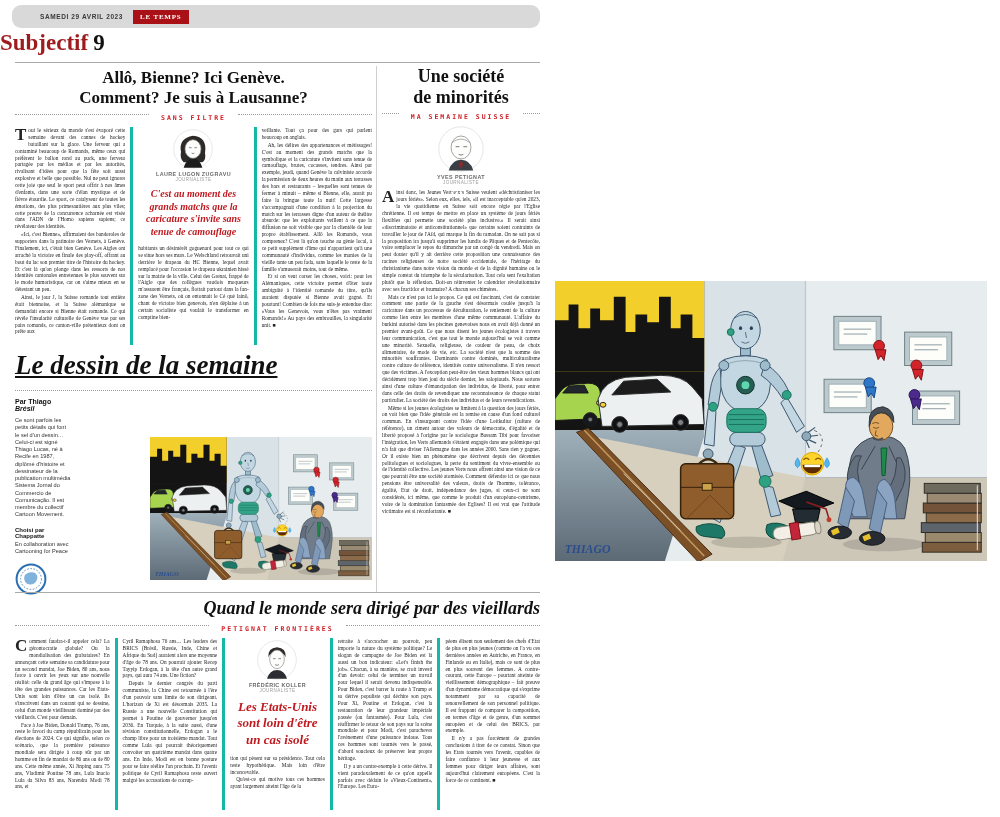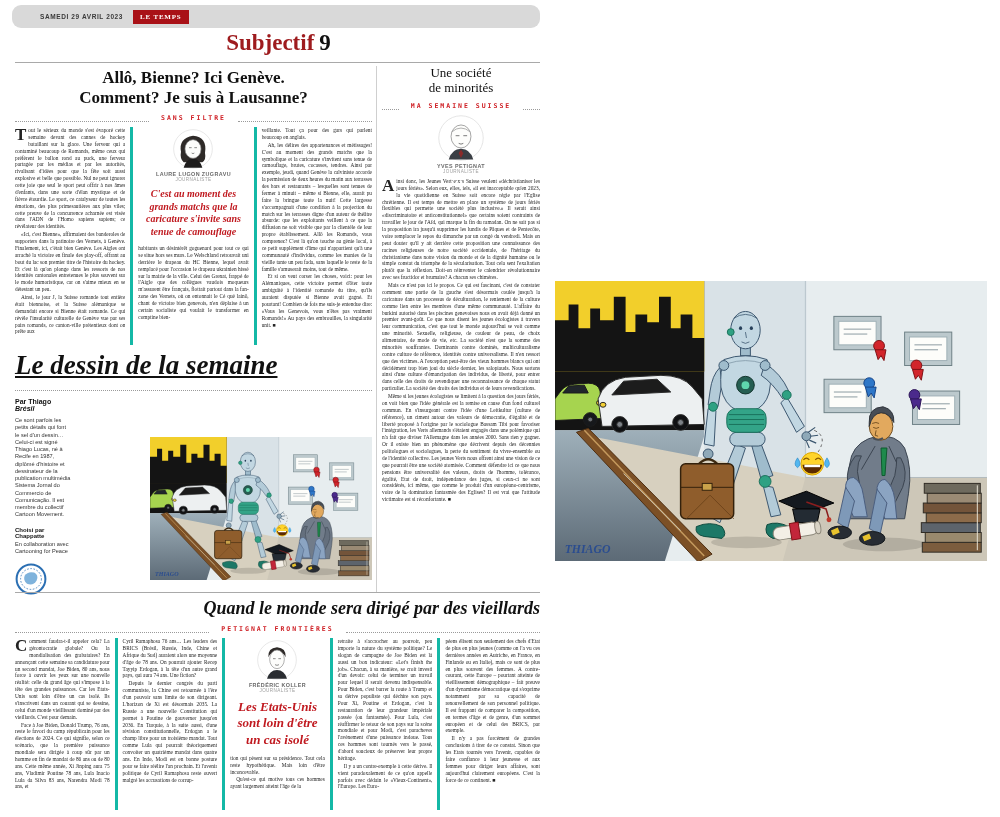--- a/index.html
+++ b/index.html
@@ -4,27 +4,27 @@
 <style>
   html,body{margin:0;padding:0;background:#fff;}
   .page{position:relative;width:1000px;height:817px;background:#fff;overflow:hidden;
         font-family:"Liberation Serif",serif;color:#1c1c1c;}
   
   .masthead{position:absolute;left:12px;top:5px;width:528px;height:23px;background:#d9d9d9;
             display:flex;align-items:center;font-family:"Liberation Sans",sans-serif;border-radius:9px;}
   .m-date{margin-left:28px;font-size:6.5px;font-weight:bold;letter-spacing:.6px;color:#3a3a3a;}
   .m-brand{margin-left:10px;background:#a91117;color:#fff;font-family:"Liberation Serif",serif;
            font-weight:bold;font-size:7px;letter-spacing:.8px;padding:3px 7px;}
-  .section-head{position:absolute;left:16px;top:30px;width:525px;text-align:center;}
+  .section-head{position:absolute;left:0;top:30px;width:525px;text-align:left;}
   .section-name{font-size:23px;font-weight:bold;color:#9e1b1e;}
   .section-num{font-size:23px;font-weight:bold;color:#111;margin-left:5px;}
   .hr{position:absolute;border-top:1px solid #a9a9a9;height:0;}
   .vr{position:absolute;border-left:1px solid #cfcfcf;width:0;}
   
-  .rubric{display:flex;align-items:flex-end;gap:12px;margin:6px 0 5px;}
+  .rubric{display:flex;align-items:flex-start;gap:12px;margin:6px 0 5px;}
   .rubric .lead{flex:1;border-top:1px dotted #9a9a9a;height:0;}
   .rubric .lab{font-family:"DejaVu Sans Mono",monospace;font-weight:bold;font-size:6.5px;
                letter-spacing:2px;color:#cf2026;white-space:nowrap;}
   .body-txt{font-size:5.3px;line-height:1.3;text-align:justify;color:#232323;}
   .body-txt p{margin:0 0 1px;}
   .body-txt p+p{text-indent:6px;}
   .dropcap::first-letter{float:left;font-size:17px;line-height:13px;font-weight:bold;
                          padding:1px 2px 0 0;text-indent:0;}
   .cols{display:flex;}
   .cols .c{overflow:hidden;}
@@ -34,21 +34,21 @@
               letter-spacing:.4px;color:#6a6a6a;margin-top:2px;}
   .author .rl{font-family:"Liberation Sans",sans-serif;font-size:4.6px;letter-spacing:.4px;color:#a0a0a0;}
   .pquote{font-size:10px;font-weight:bold;font-style:italic;color:#c01a20;text-align:center;
           line-height:1.25;margin:6px 2px 7px;}
   
   .a1{position:absolute;left:15px;top:68px;width:357px;}
   .a1 .ttl{font-size:17px;font-weight:bold;text-align:center;line-height:1.18;color:#111;}
   .a1 .cols .c{width:113px;height:218px;}
   
   .a2{position:absolute;left:382px;top:66px;width:158px;}
-  .a2 .ttl{font-size:13px;font-weight:normal;text-align:center;line-height:1.15;color:#111;}
+  .a2 .ttl{font-size:18px;font-weight:bold;text-align:center;line-height:1.15;color:#111;}
   .a2 .body-txt{height:350px;overflow:hidden;margin-top:4px;}
   
   .dessin{position:absolute;left:15px;top:350px;width:357px;}
   .dessin .hd{font-size:27px;font-weight:bold;font-style:italic;color:#111;text-decoration:underline;}
   .dessin .dotted{border-top:1px dotted #9a9a9a;margin-top:9px;}
   .d-info{position:absolute;left:0;top:48px;width:56px;font-family:"Liberation Sans",sans-serif;}
   .d-info .by{font-size:7px;font-weight:bold;color:#111;}
   .d-info .country{font-size:7px;font-weight:bold;font-style:italic;color:#111;margin-bottom:5px;}
   .d-info .bio{font-size:5.6px;line-height:1.3;color:#333;}
   .d-info .chosen{font-size:6px;font-weight:bold;color:#111;margin-top:8px;}

